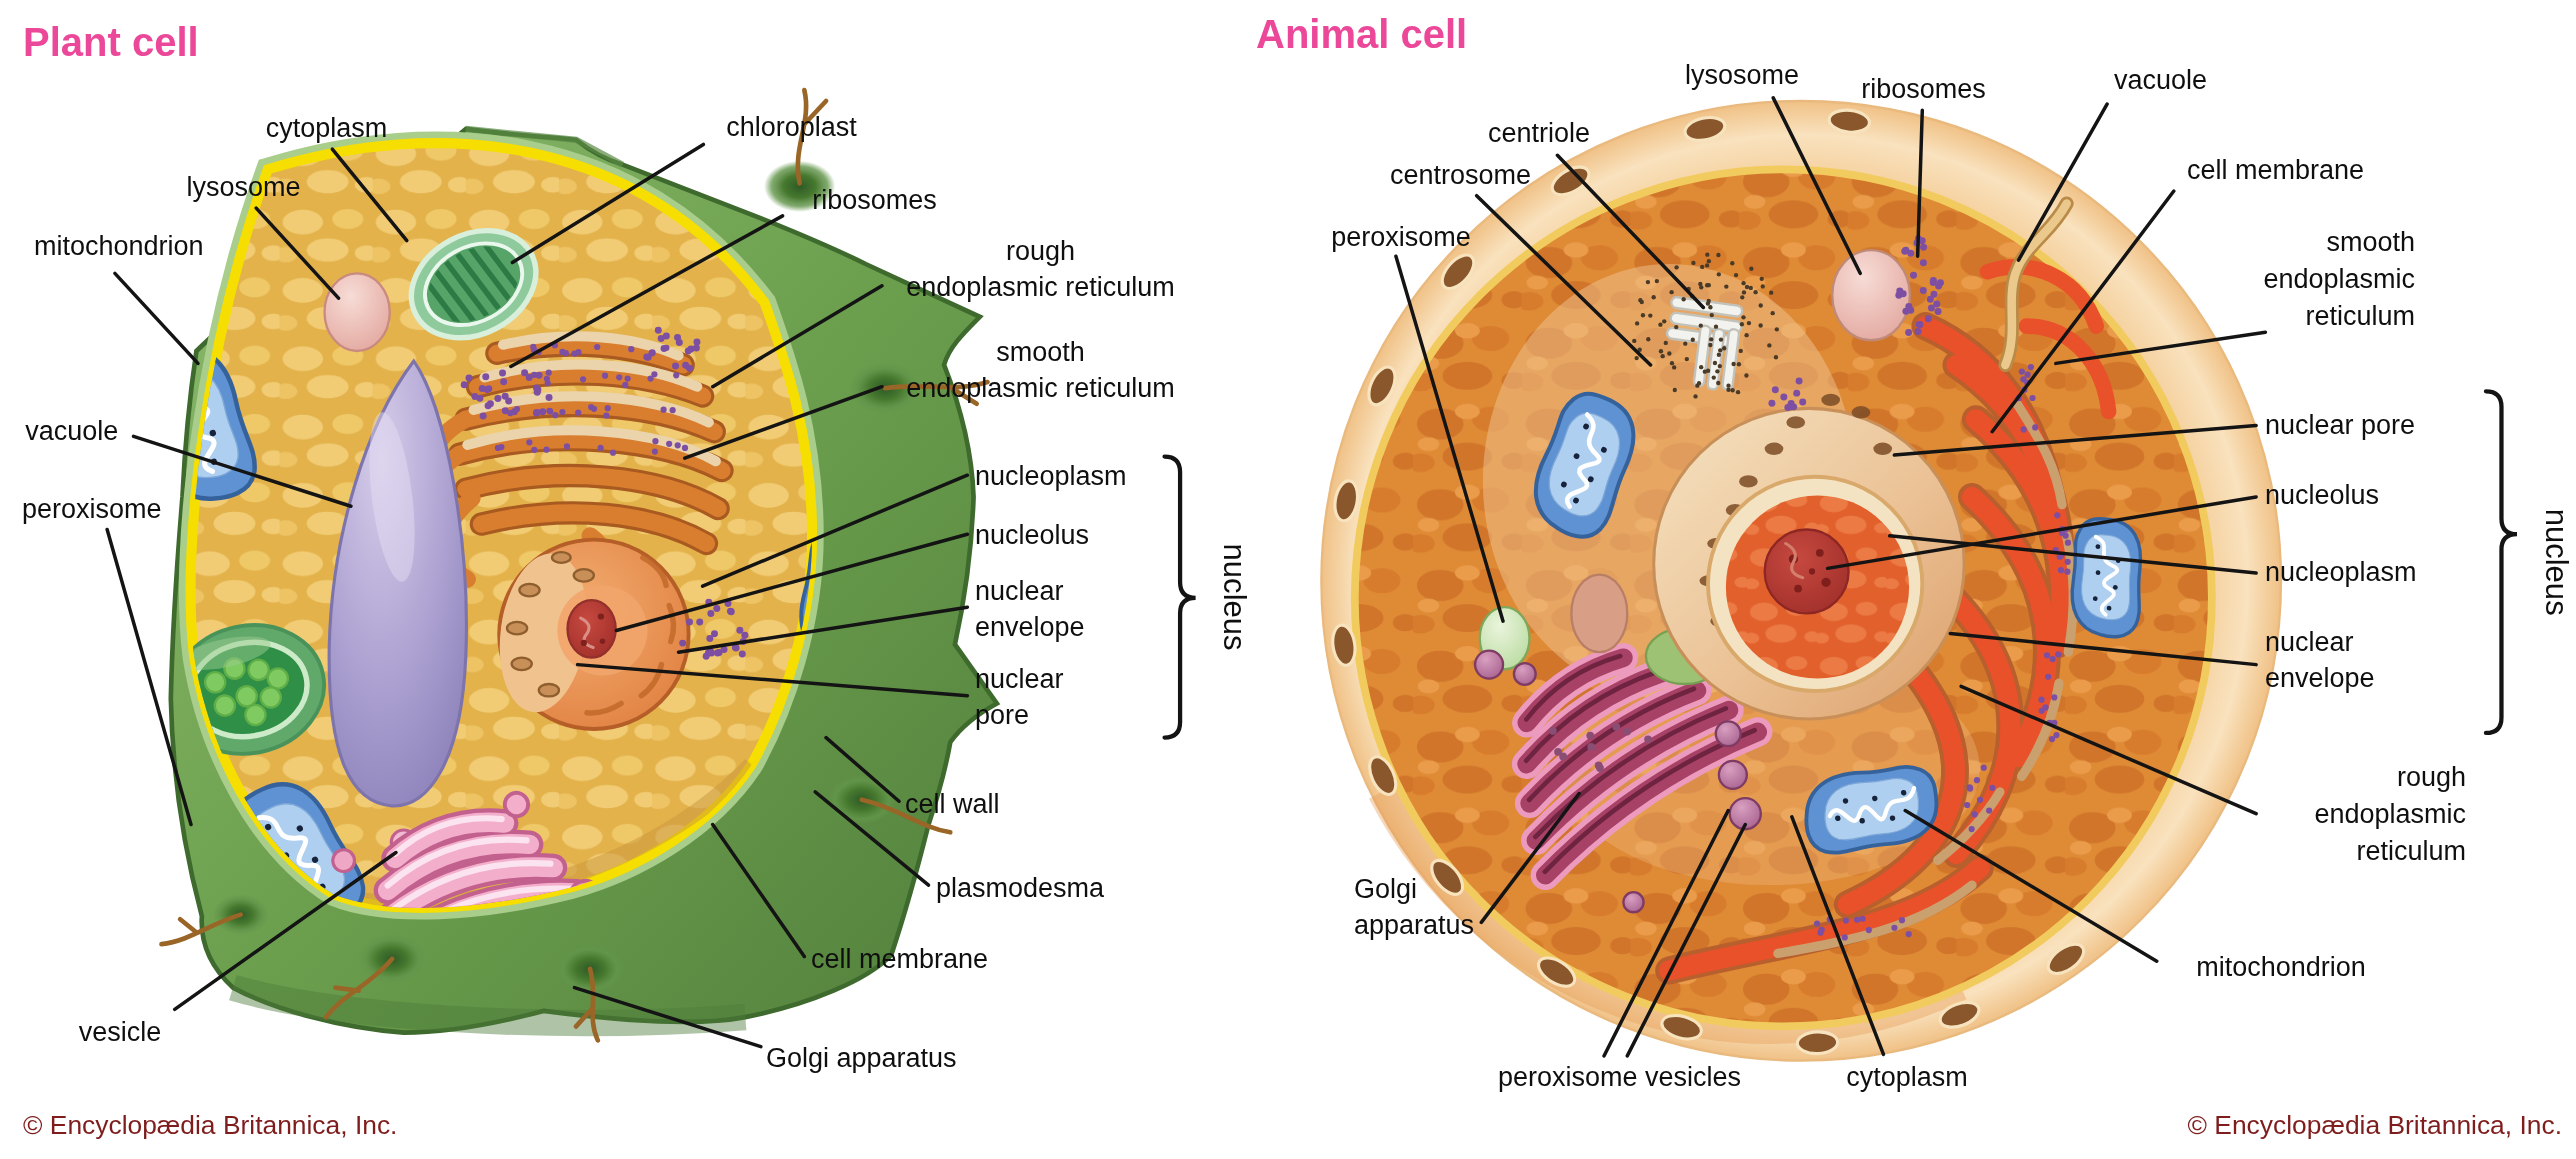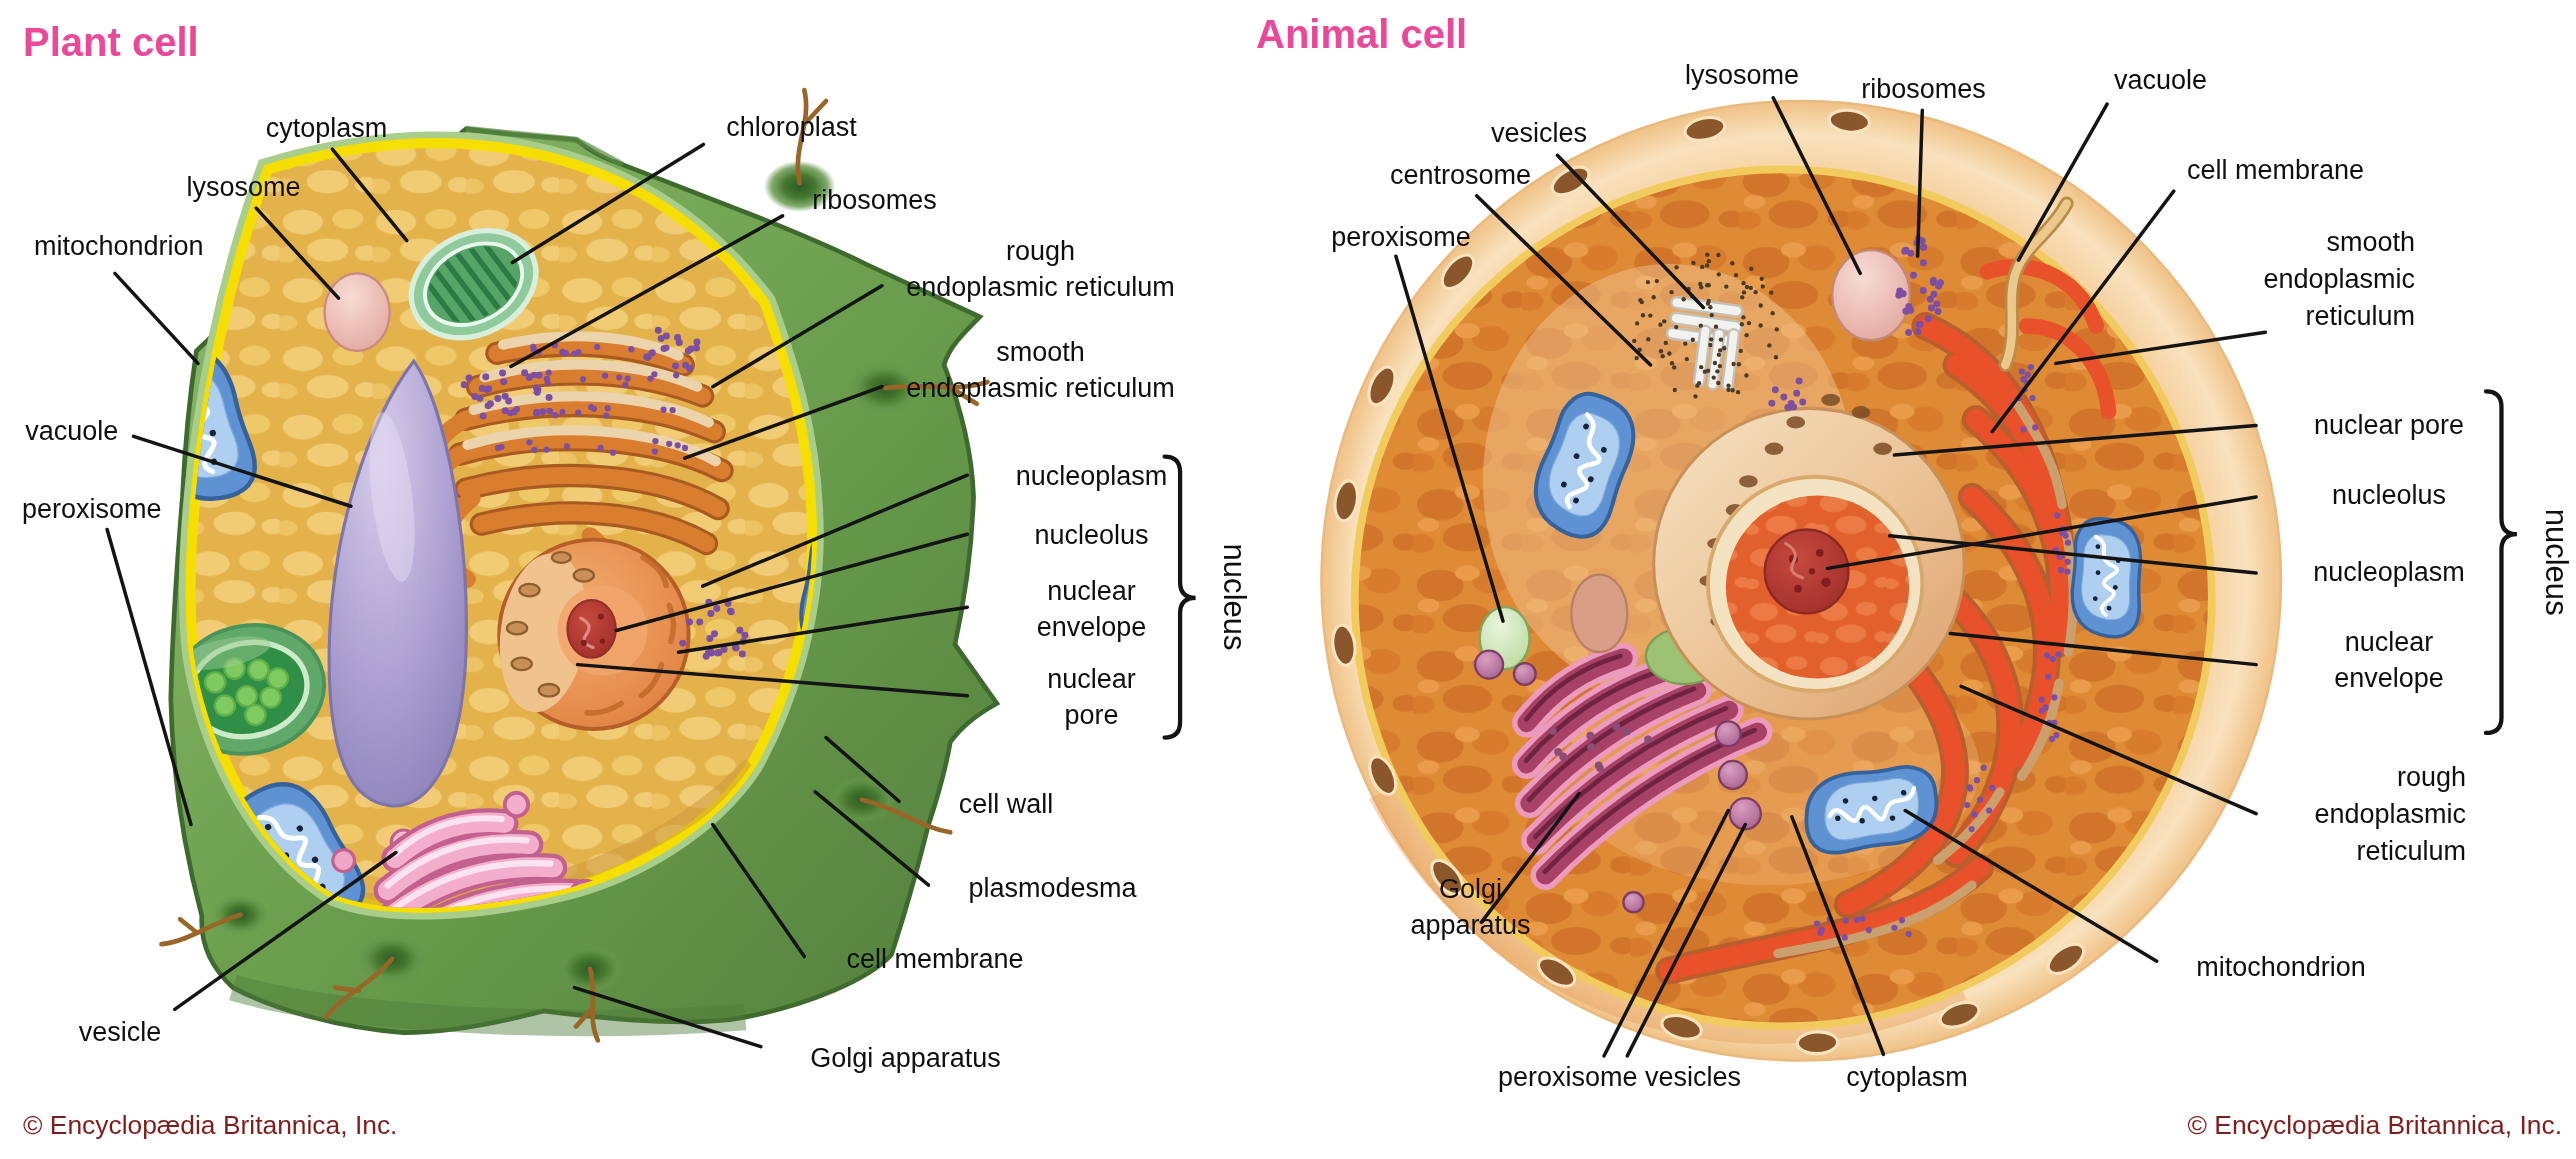--- a/index.html
+++ b/index.html
@@ -1,20 +1,20 @@
 <!DOCTYPE html>
 <html style="font-size:12.4px"><head>
 <meta charset="utf-8">
 <style>
   html,body{margin:0;padding:0;background:#fff;}
   .stage{position:relative;width:2576px;height:1160px;background:#ffffff;overflow:hidden;
          font-family:"Liberation Sans","DejaVu Sans",sans-serif;}
   .stage svg{position:absolute;left:0;top:0;z-index:1;}
   .lbl{position:absolute;z-index:2;font-size:27px;line-height:36px;color:#0f0f0f;text-align:center;}
-  .lbl.la{text-align:center;}
+  .lbl.la{text-align:left;}
   .lbl.ra{text-align:right;}
   .lbl.lh48{line-height:37px;}
   .title{position:absolute;z-index:2;font-size:40px;line-height:45px;font-weight:bold;color:#ec4899;}
   .credit{position:absolute;z-index:2;font-size:26.4px;line-height:31px;color:#7f1d1d;}
 </style>
 </head>
 <body>
 
 <div class="stage">
 
@@ -844,21 +844,21 @@
   <div>pore</div>
 </div>
 <div class="lbl la" style="left:905px;top:786px;width:202px;">cell wall</div>
 <div class="lbl la" style="left:936px;top:870px;width:233px;">plasmodesma</div>
 <div class="lbl la" style="left:811px;top:941px;width:248px;">cell membrane</div>
 <div class="lbl la" style="left:766px;top:1040px;width:279px;">Golgi apparatus</div>
 <div class="credit" style="left:23px;top:1110px;">© Encyclopædia Britannica, Inc.</div>
 
 <div class="lbl" style="left:1304px;top:219px;width:194px;">peroxisome</div>
 <div class="lbl" style="left:1344px;top:157px;width:233px;">centrosome</div>
-<div class="lbl" style="left:1442px;top:115px;width:194px;">vesicles</div>
+<div class="lbl" style="left:1442px;top:115px;width:194px;">centriole</div>
 <div class="lbl" style="left:1649px;top:57px;width:186px;">lysosome</div>
 <div class="lbl" style="left:1834px;top:71px;width:179px;">ribosomes</div>
 <div class="lbl" style="left:2079px;top:62px;width:163px;">vacuole</div>
 <div class="lbl" style="left:2155px;top:152px;width:241px;">cell membrane</div>
 <div class="lbl ra lh48" style="left:2104px;top:224px;width:311px;">
   <div>smooth</div>
   <div>endoplasmic</div>
   <div>reticulum</div>
 </div>
 <div class="lbl la" style="left:2265px;top:407px;width:248px;">nuclear pore</div>

